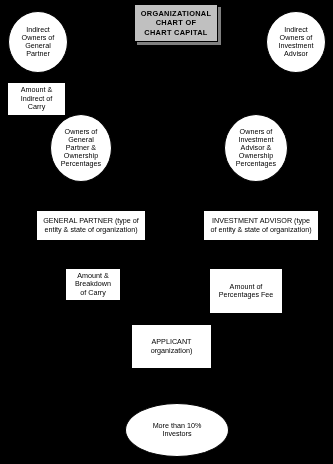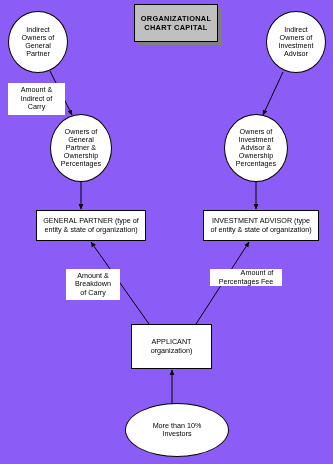--- a/index.html
+++ b/index.html
@@ -4,21 +4,21 @@
 <style>
   html, body {
     margin: 0;
     padding: 0;
     background: #ffffff;
   }
   #chart-root {
     position: relative;
     width: 333px;
     height: 464px;
-    background: #8b5cf6;
+    background: #000000;
     overflow: hidden;
     font-family: "Liberation Sans", sans-serif;
   }
   #edges {
     position: absolute;
     left: 0;
     top: 0;
     width: 333px;
     height: 464px;
   }
@@ -64,21 +64,21 @@
 
   #label-carry-top  { left: 8px;   top: 83px;  width: 57px;  height: 32px; font-size: 7.2px; }
 
   #node-owners-gp   { left: 50px;  top: 114px; width: 62px;  height: 68px; font-size: 7.2px; }
   #node-owners-ia   { left: 224px; top: 114px; width: 64px;  height: 68px; font-size: 7.2px; }
 
   #box-general-partner    { left: 36px;  top: 210px; width: 110px; height: 31px; font-size: 7.2px; padding: 0 3px; }
   #box-investment-advisor { left: 203px; top: 210px; width: 116px; height: 31px; font-size: 7.2px; padding: 0 3px; }
 
   #label-carry-mid  { left: 66px;  top: 269px; width: 54px;  height: 31px; font-size: 7.2px; }
-  #label-mgmt-fee   { left: 210px; top: 269px; width: 72px;  height: 17px; font-size: 7.2px; text-align: right; }
+  #label-mgmt-fee   { left: 210px; top: 269px; width: 72px;  height: 44px; font-size: 7.2px; }
 
   #box-applicant    { left: 131px; top: 324px; width: 81px;  height: 45px; font-size: 7.2px; padding: 8px 2px; }
 
   #node-investors   { left: 125px; top: 403px; width: 104px; height: 54px; font-size: 7.2px; }
 
   .nl { display: block; }
 </style>
 </head>
 <body>
 
@@ -102,20 +102,21 @@
     <line x1="149" y1="324" x2="91" y2="242" stroke="#000000" stroke-width="1" marker-end="url(#arrowhead)"></line>
 
     <line x1="196" y1="324" x2="249" y2="242" stroke="#000000" stroke-width="1" marker-end="url(#arrowhead)"></line>
 
     <line x1="172" y1="404" x2="172" y2="370" stroke="#000000" stroke-width="1" marker-end="url(#arrowhead)"></line>
   </svg>
 
   <div class="node title-box" id="title-box">
     <div>
       <span class="nl">ORGANIZATIONAL</span>
+      <span class="nl">CHART OF</span>
       <span class="nl">CHART CAPITAL</span>
     </div>
   </div>
 
   <div class="node ellipse" id="node-indirect-gp">
     <div>
       <span class="nl">Indirect</span>
       <span class="nl">Owners of</span>
       <span class="nl">General</span>
       <span class="nl">Partner</span>

